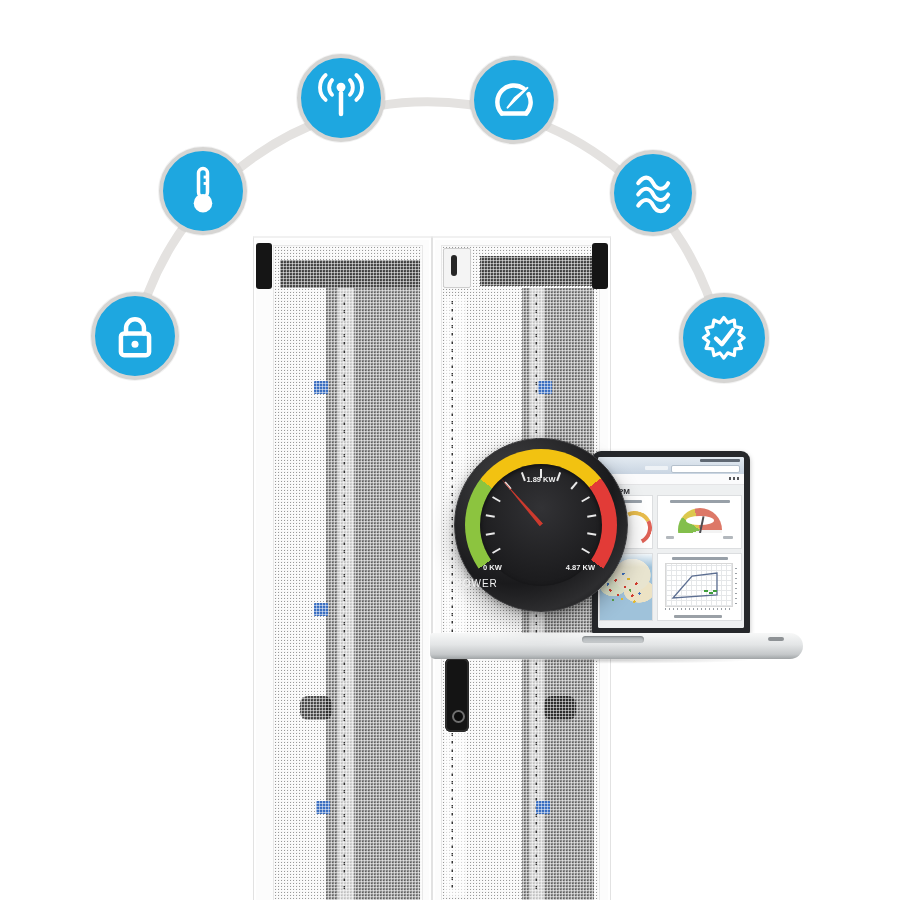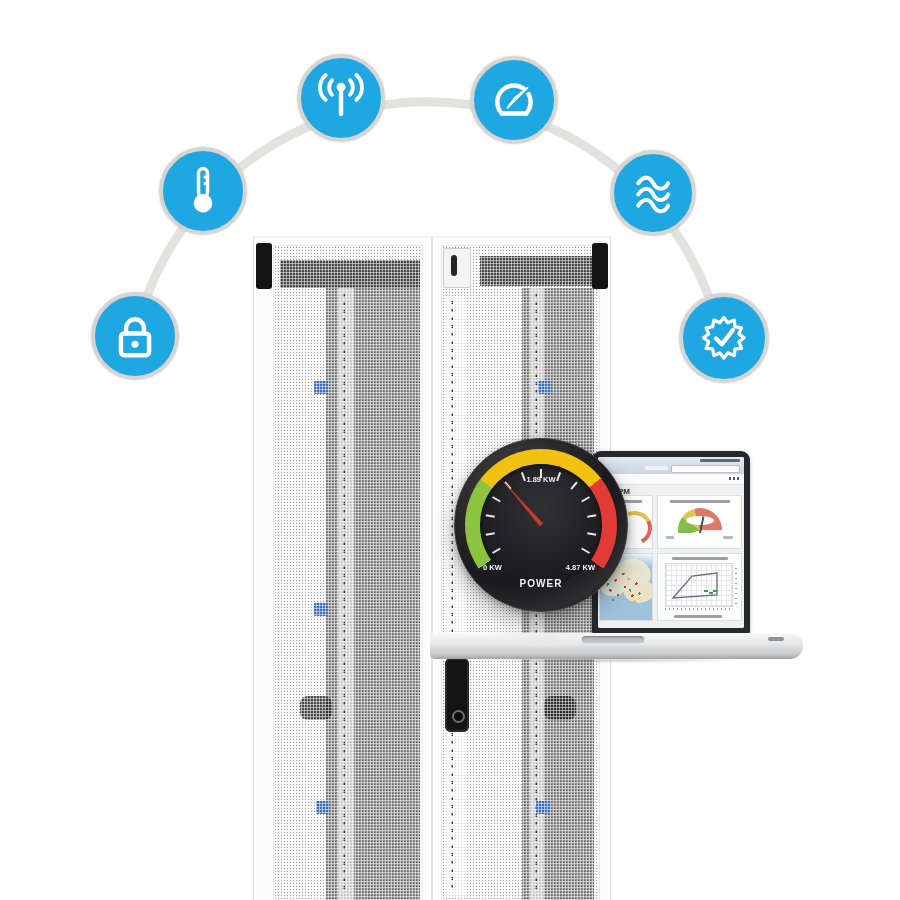--- a/index.html
+++ b/index.html
@@ -110,21 +110,21 @@
       box-shadow:inset 0 2px 5px rgba(0,0,0,.6);}
   .tick{position:absolute;left:calc(50% - 1px);top:50%;width:2px;height:9px;background:#e9e9e9;
       transform:rotate(var(--a)) translateY(-56px);transform-origin:center top;}
   .needle{position:absolute;left:calc(50% - 2.5px);bottom:50%;width:5px;height:62px;background:#cc3a2e;
       transform-origin:50% 100%;transform:rotate(-41deg);
       clip-path:polygon(50% 0, 92% 100%, 8% 100%);}
   .g-text{position:absolute;color:#f2f2f2;white-space:nowrap;}
   .g-value{left:0;right:0;top:36px;text-align:center;font-size:7.5px;font-weight:bold;}
   .g-min{left:28px;top:124px;font-size:7.5px;font-weight:bold;}
   .g-max{right:32px;top:124px;font-size:7.5px;font-weight:bold;}
-  .g-title{left:0;right:0;top:139px;text-align:center;font-size:10px;font-weight:bold;letter-spacing:1px;}
+  .g-title{left:0;right:0;top:139px;font-size:10px;font-weight:normal;letter-spacing:1px;}
 </style>
 </head>
 <body>
 
 <div class="stage">
 
   <svg class="arc-svg" width="900" height="900" viewBox="0 0 900 900">
     <path d="M 135 336 A 300 300 0 0 1 720 334" fill="none" stroke="#e4e2e0" stroke-width="9" stroke-linecap="round"></path>
   </svg>
 

